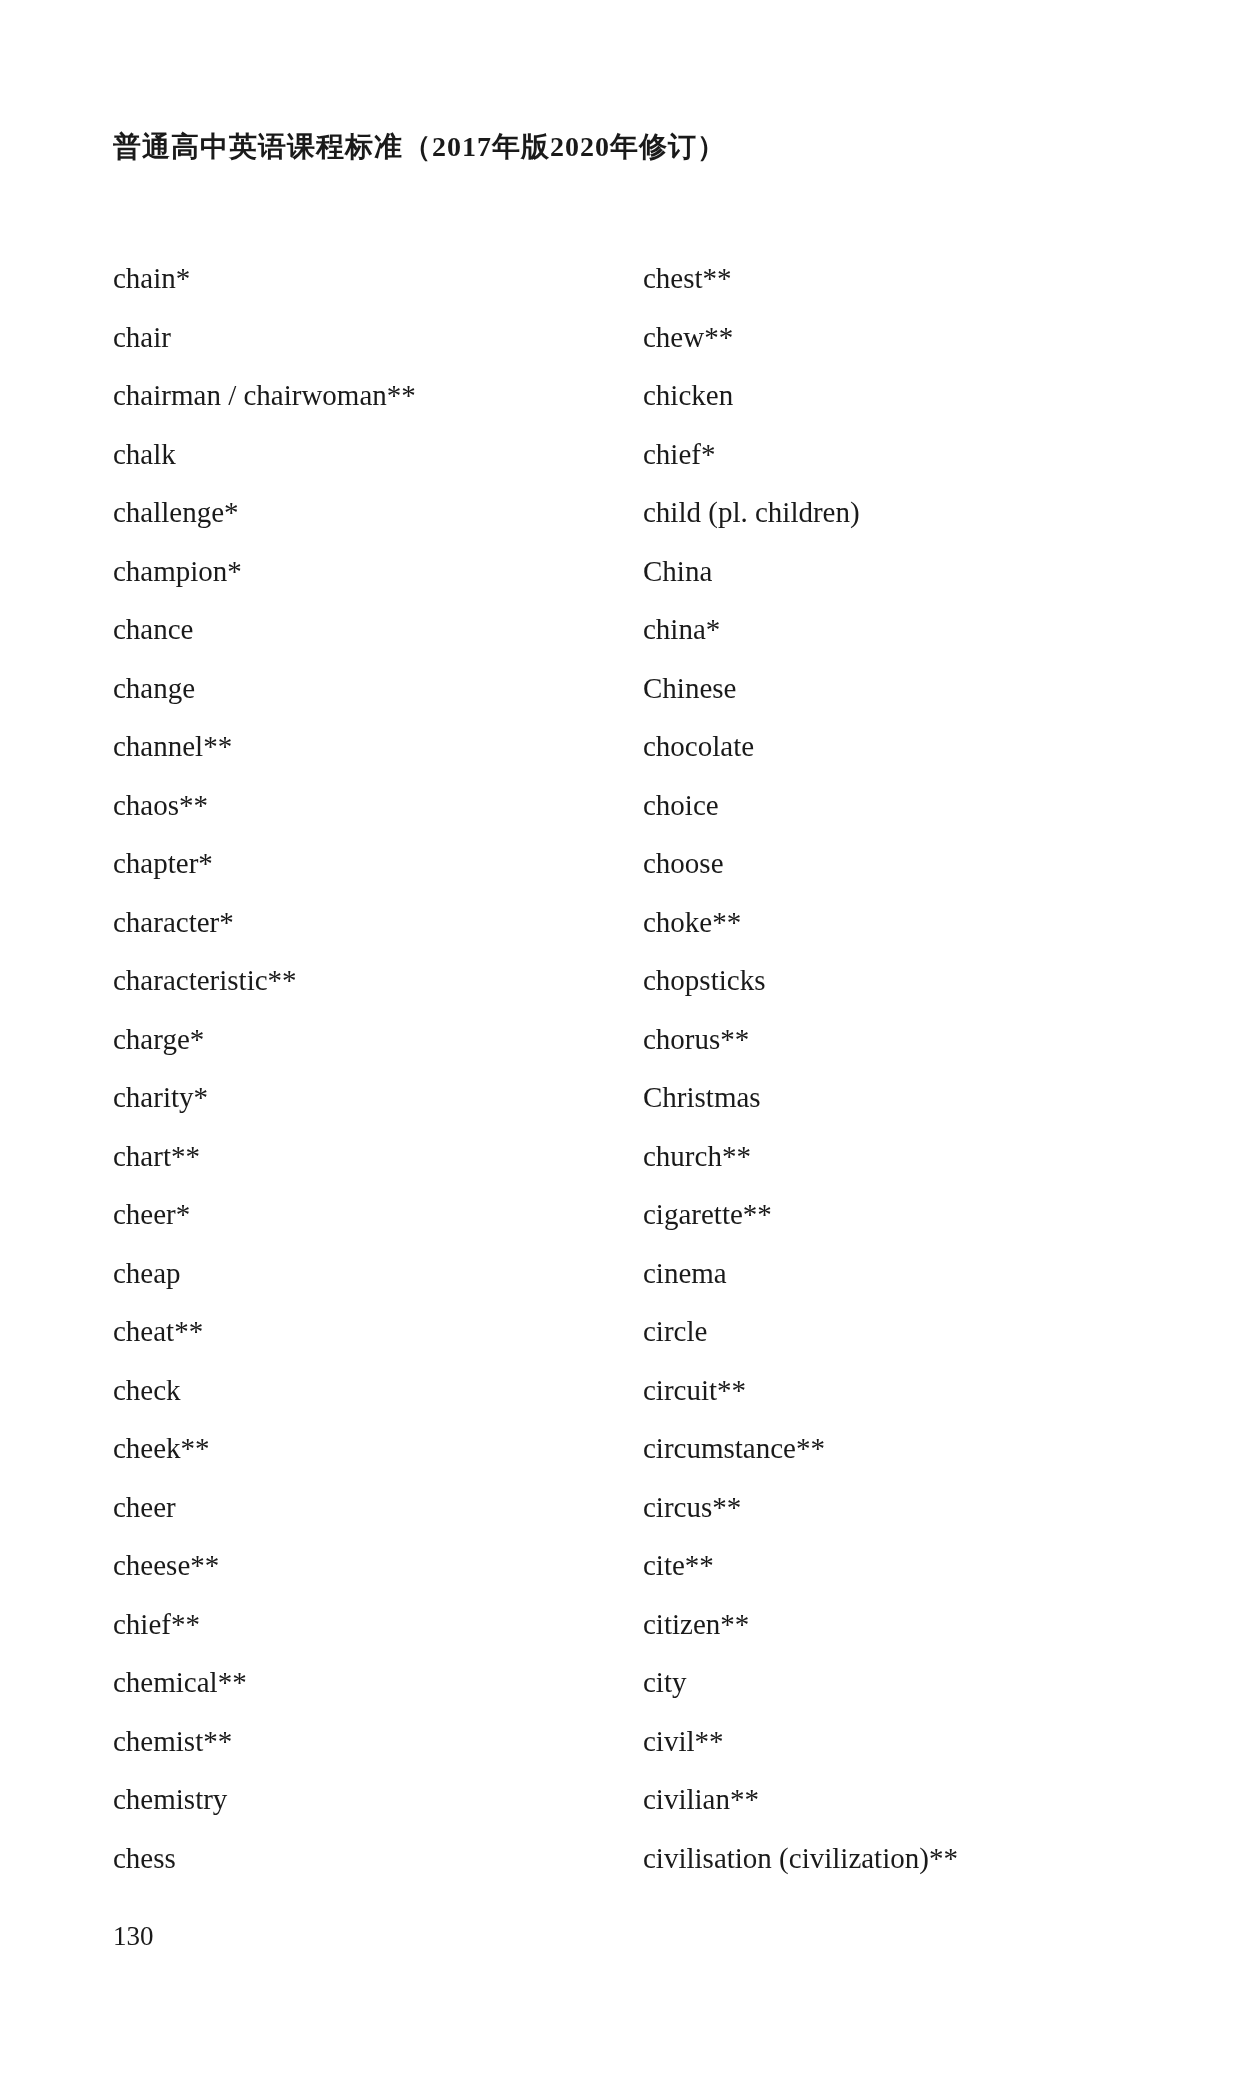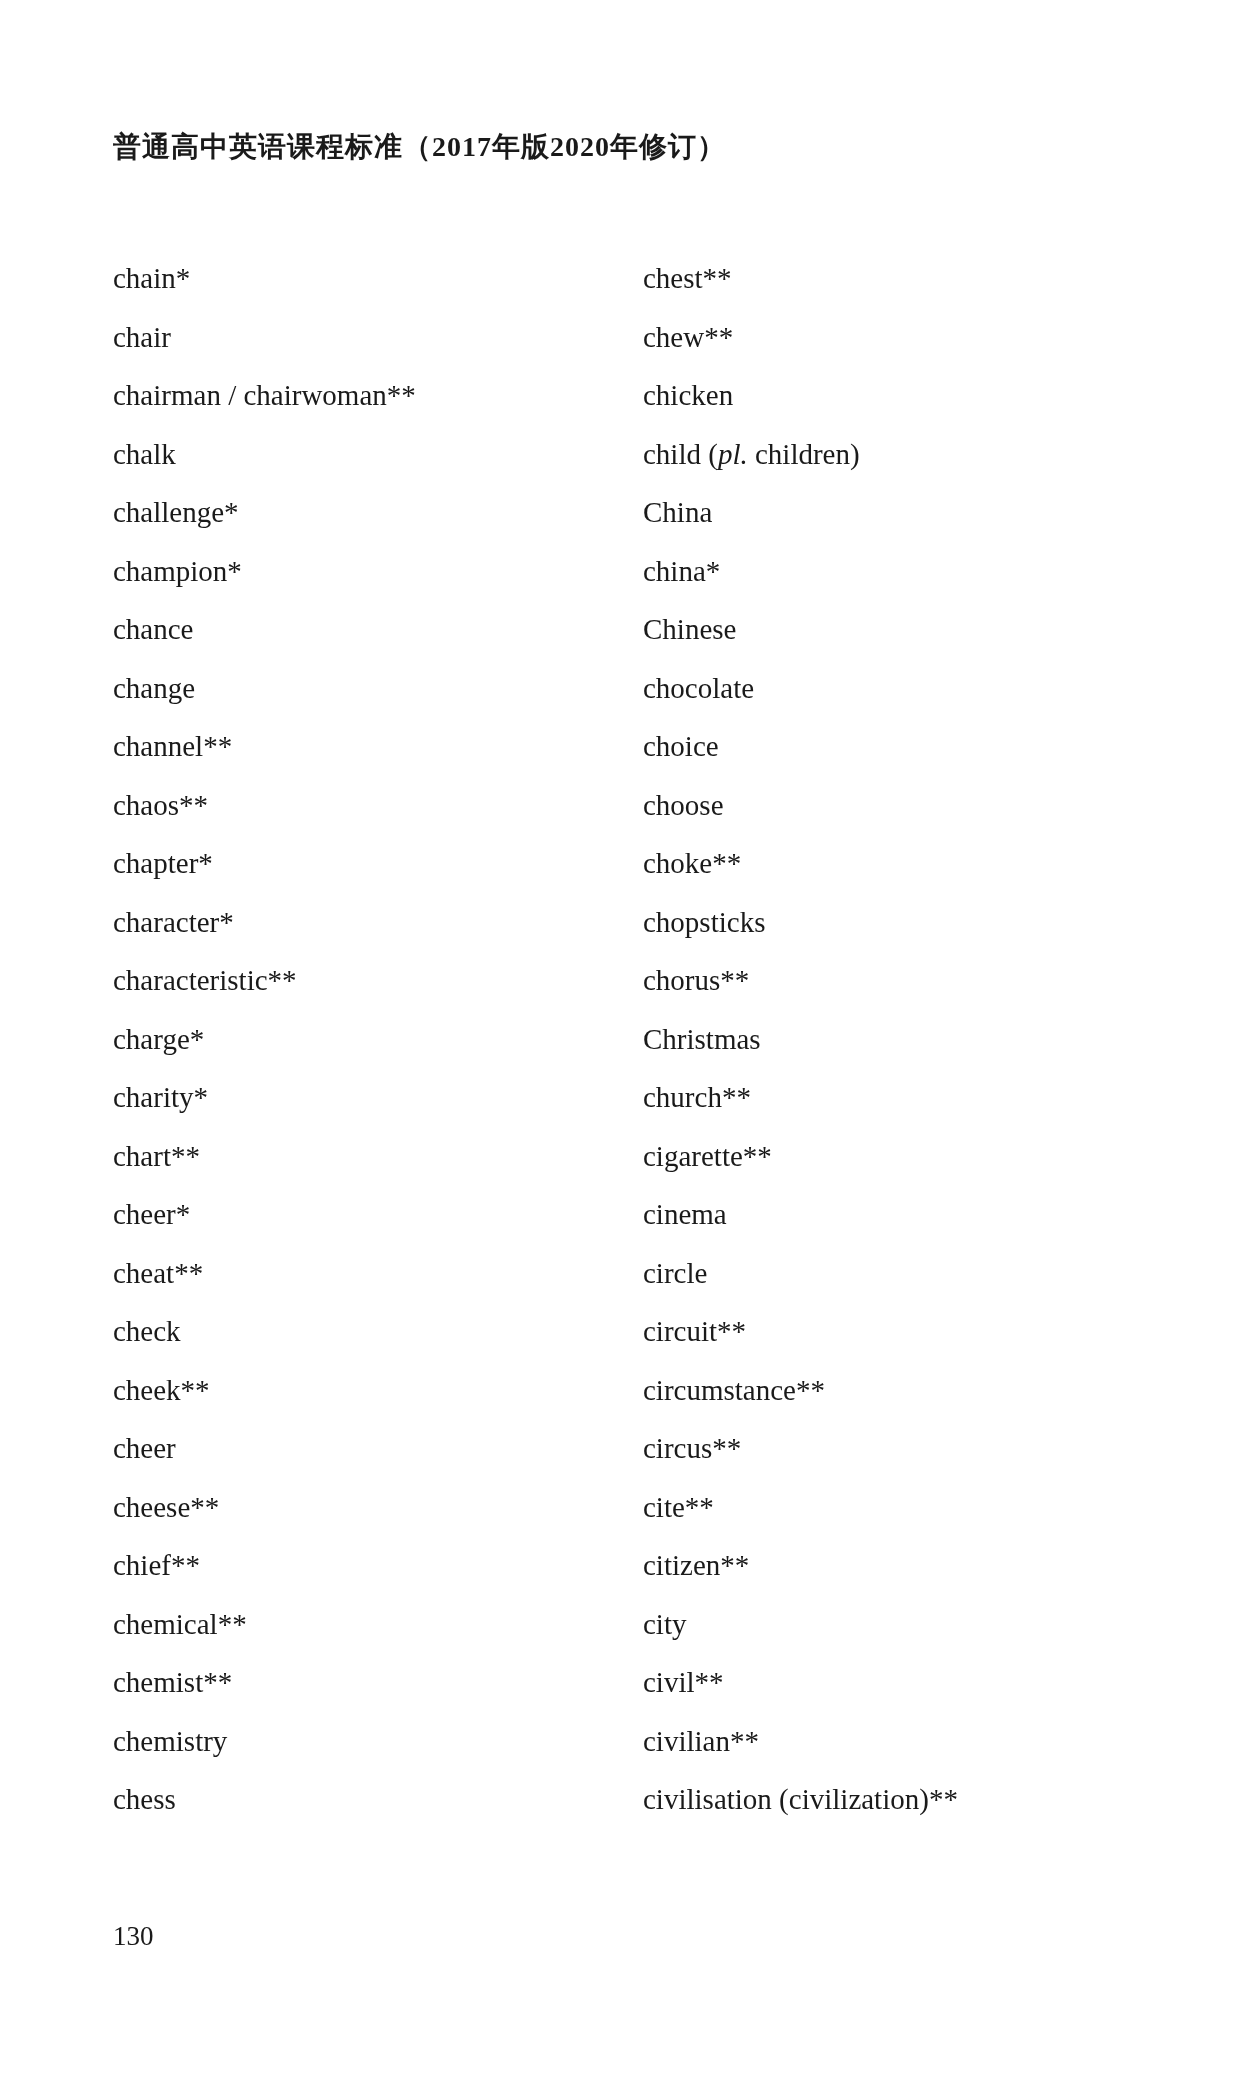--- a/index.html
+++ b/index.html
@@ -35,21 +35,21 @@
     top: 16px;
   }
   .word-col.left  { left: 0; }
   .word-col.right { left: 520px; margin-left: 10px; }
   .word-item {
     height: 58.5px;
     line-height: 58.5px;
     font-size: 29px;
     white-space: pre;
   }
-  .word-item .italic { font-style: italic; }
+  .word-item .italic { }
   .page-number {
     position: absolute;
     left: 113px;
     top: 1916px;
     font-size: 27px;
     line-height: 40px;
     font-family: Liberation Serif, serif;
   }
 </style>
 </head>
@@ -69,35 +69,37 @@
       <div class="word-item"><span>change</span></div>
       <div class="word-item"><span>channel**</span></div>
       <div class="word-item"><span>chaos**</span></div>
       <div class="word-item"><span>chapter*</span></div>
       <div class="word-item"><span>character*</span></div>
       <div class="word-item"><span>characteristic**</span></div>
       <div class="word-item"><span>charge*</span></div>
       <div class="word-item"><span>charity*</span></div>
       <div class="word-item"><span>chart**</span></div>
       <div class="word-item"><span>cheer*</span></div>
+      <div class="word-item"><span>cheap</span></div>
       <div class="word-item"><span>cheat**</span></div>
       <div class="word-item"><span>check</span></div>
       <div class="word-item"><span>cheek**</span></div>
       <div class="word-item"><span>cheer</span></div>
       <div class="word-item"><span>cheese**</span></div>
       <div class="word-item"><span>chief**</span></div>
       <div class="word-item"><span>chemical**</span></div>
       <div class="word-item"><span>chemist**</span></div>
       <div class="word-item"><span>chemistry</span></div>
       <div class="word-item"><span>chess</span></div>
     </div>
   <div class="word-col right">
       <div class="word-item"><span>chest**</span></div>
       <div class="word-item"><span>chew**</span></div>
       <div class="word-item"><span>chicken</span></div>
+      <div class="word-item"><span>chief*</span></div>
       <div class="word-item"><span>child (</span><span class="italic">pl.</span><span> children)</span></div>
       <div class="word-item"><span>China</span></div>
       <div class="word-item"><span>china*</span></div>
       <div class="word-item"><span>Chinese</span></div>
       <div class="word-item"><span>chocolate</span></div>
       <div class="word-item"><span>choice</span></div>
       <div class="word-item"><span>choose</span></div>
       <div class="word-item"><span>choke**</span></div>
       <div class="word-item"><span>chopsticks</span></div>
       <div class="word-item"><span>chorus**</span></div>

